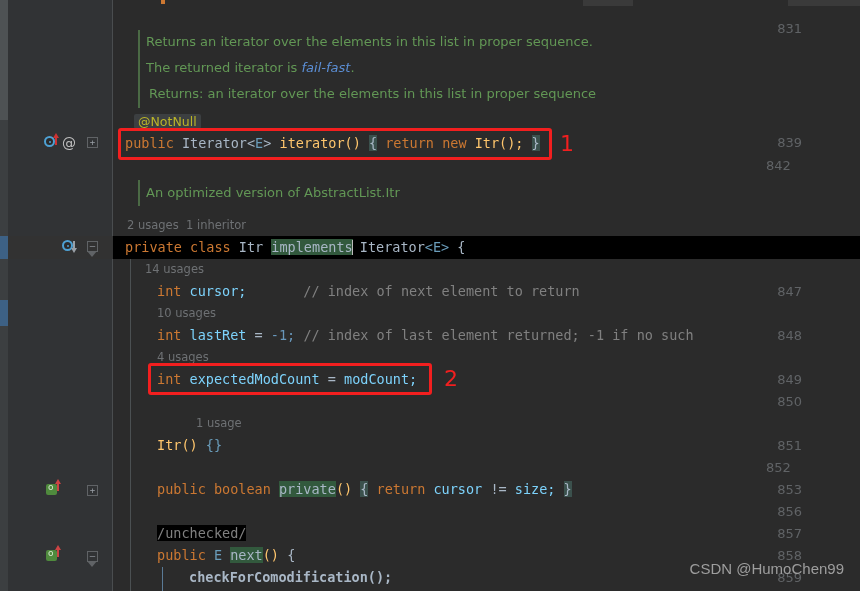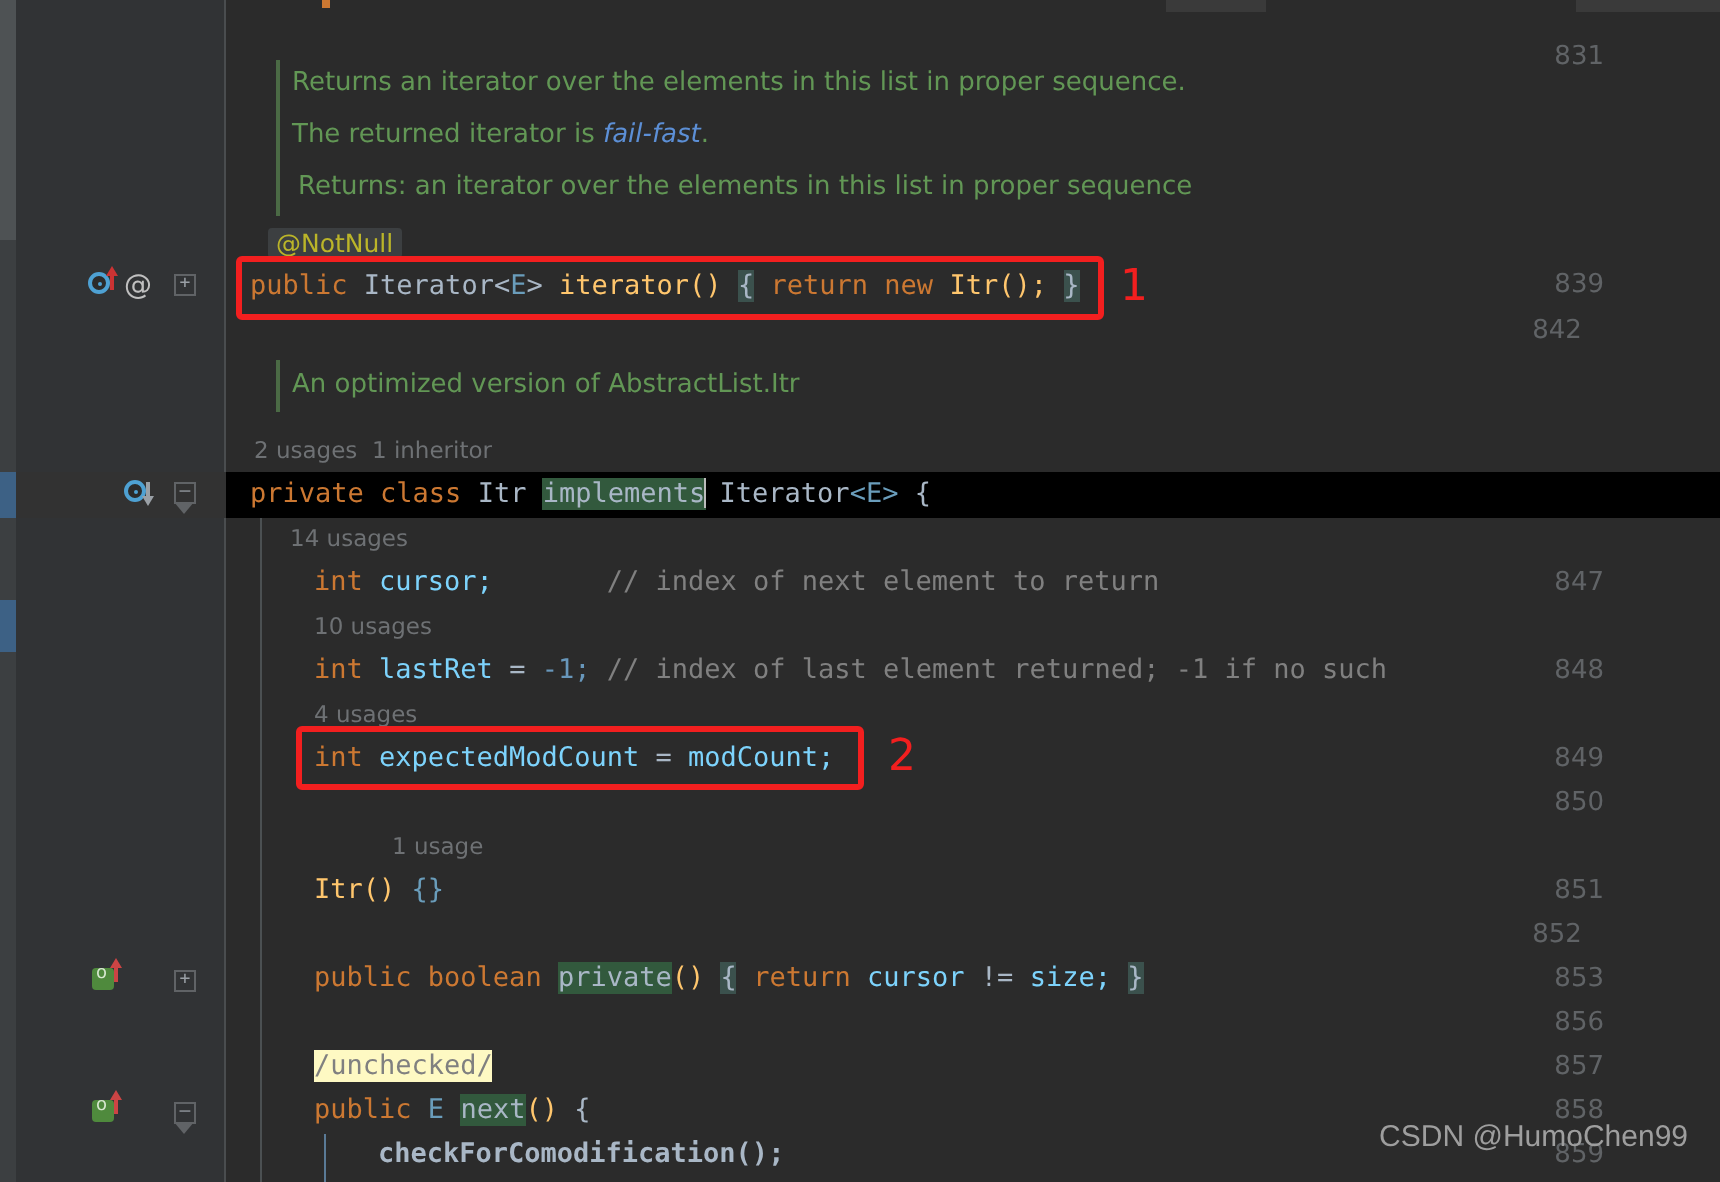--- a/index.html
+++ b/index.html
@@ -145,21 +145,21 @@
   .kw   { color:#cc7832; }
   .typ  { color:#a9b7c6; }
   .gen  { color:#6a9dbb; }
   .mth  { color:#ffc66d; }
   .fld  { color:#7dd3fc; }
   .plain{ color:#a9b7c6; }
   .cmt  { color:#808080; }
   .num  { color:#6897bb; }
   .brc  { color:#a9b7c6; background:#3b514d; }
   .srch { background:#32593d; color:#a9b7c6; }
-  .bmatch { background:#fef9c3; }
+  .bmatch { background:#000000; }
 
   .caret {
     display:inline-block; width:1px; height:15px; background:#bbbbbb;
     vertical-align:-3px; margin:0 -1px;
   }
 
   
   .anno-chip {
     position:absolute;
     background:#3c3f41; color:#bbb529;

